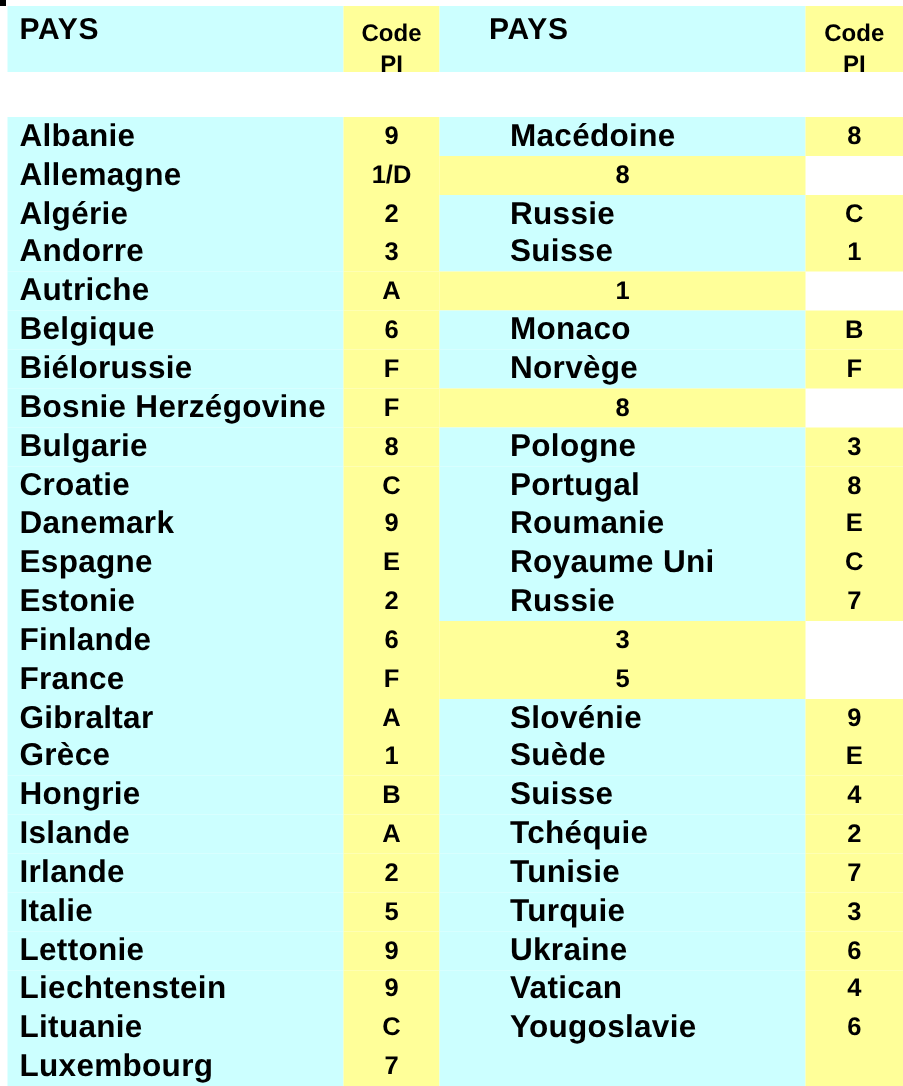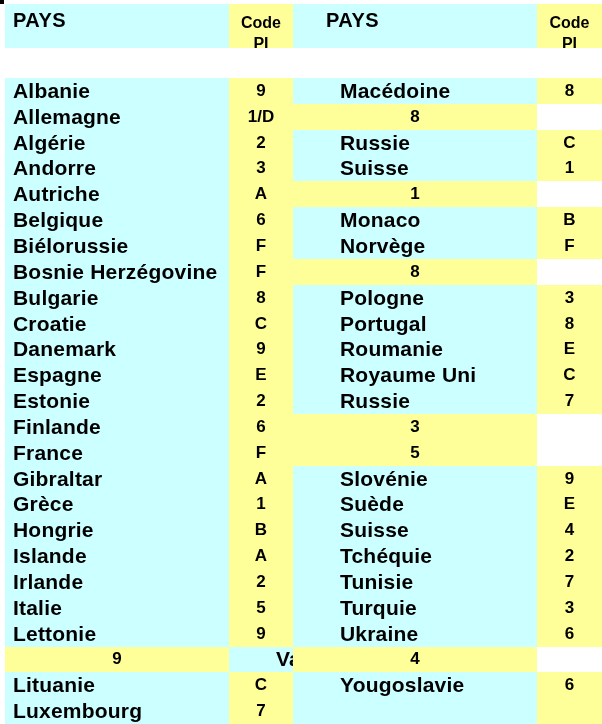--- a/index.html
+++ b/index.html
@@ -259,20 +259,21 @@
       <div class="grid-row row">
         <div class="cell margin"></div>
         <div class="cell country left-country">Lettonie</div>
         <div class="cell code left-code">9</div>
         <div class="cell country right-pad right-country">Ukraine</div>
         <div class="cell code right-code">6</div>
       </div>
 
       <div class="grid-row row">
         <div class="cell margin"></div>
+        <div class="cell country left-country">Liechtenstein</div>
         <div class="cell code left-code">9</div>
         <div class="cell country right-pad right-country">Vatican</div>
         <div class="cell code right-code">4</div>
       </div>
 
       <div class="grid-row row">
         <div class="cell margin"></div>
         <div class="cell country left-country">Lituanie</div>
         <div class="cell code left-code">C</div>
         <div class="cell country right-pad right-country">Yougoslavie</div>

